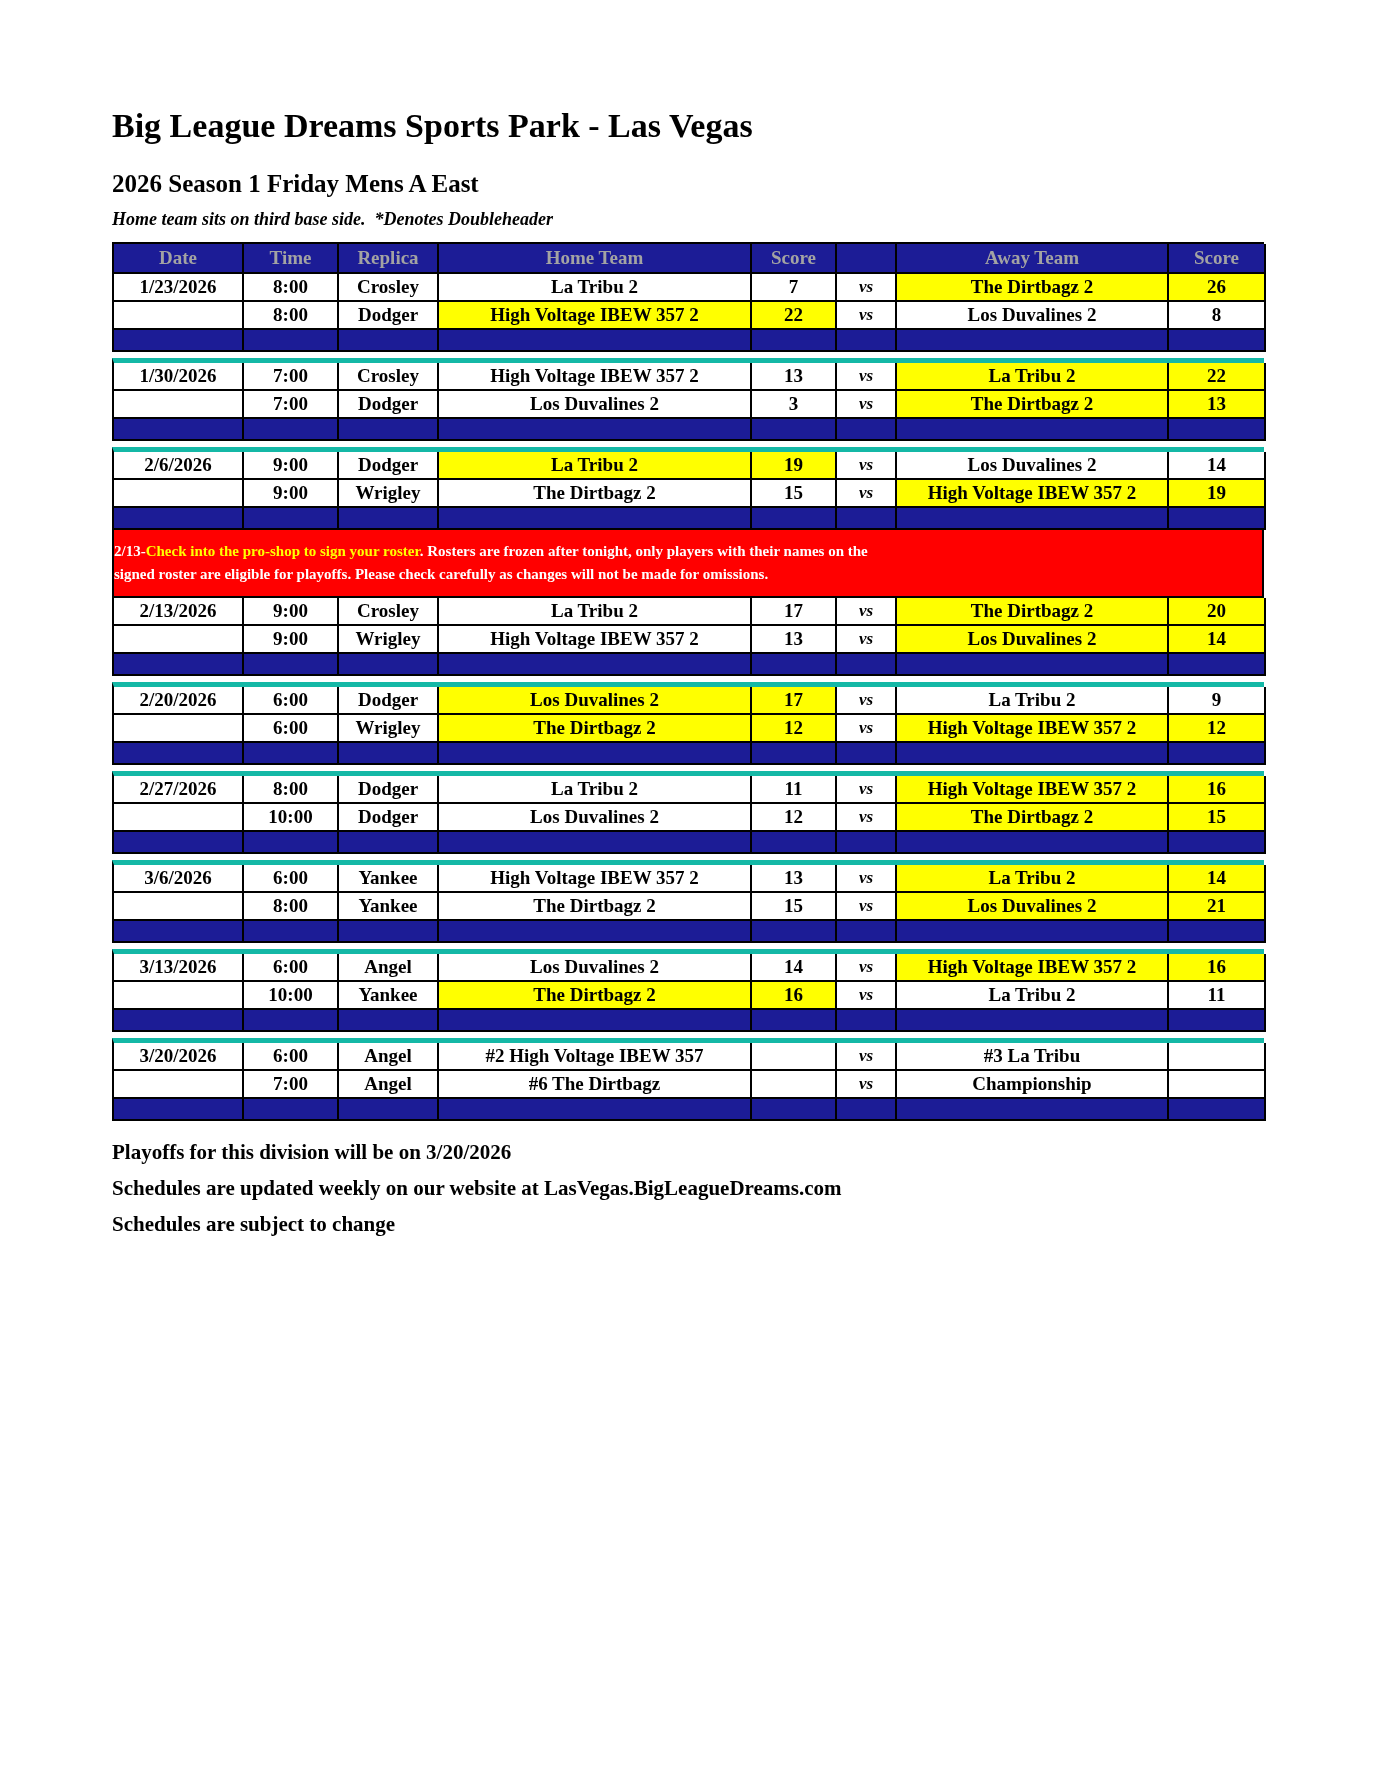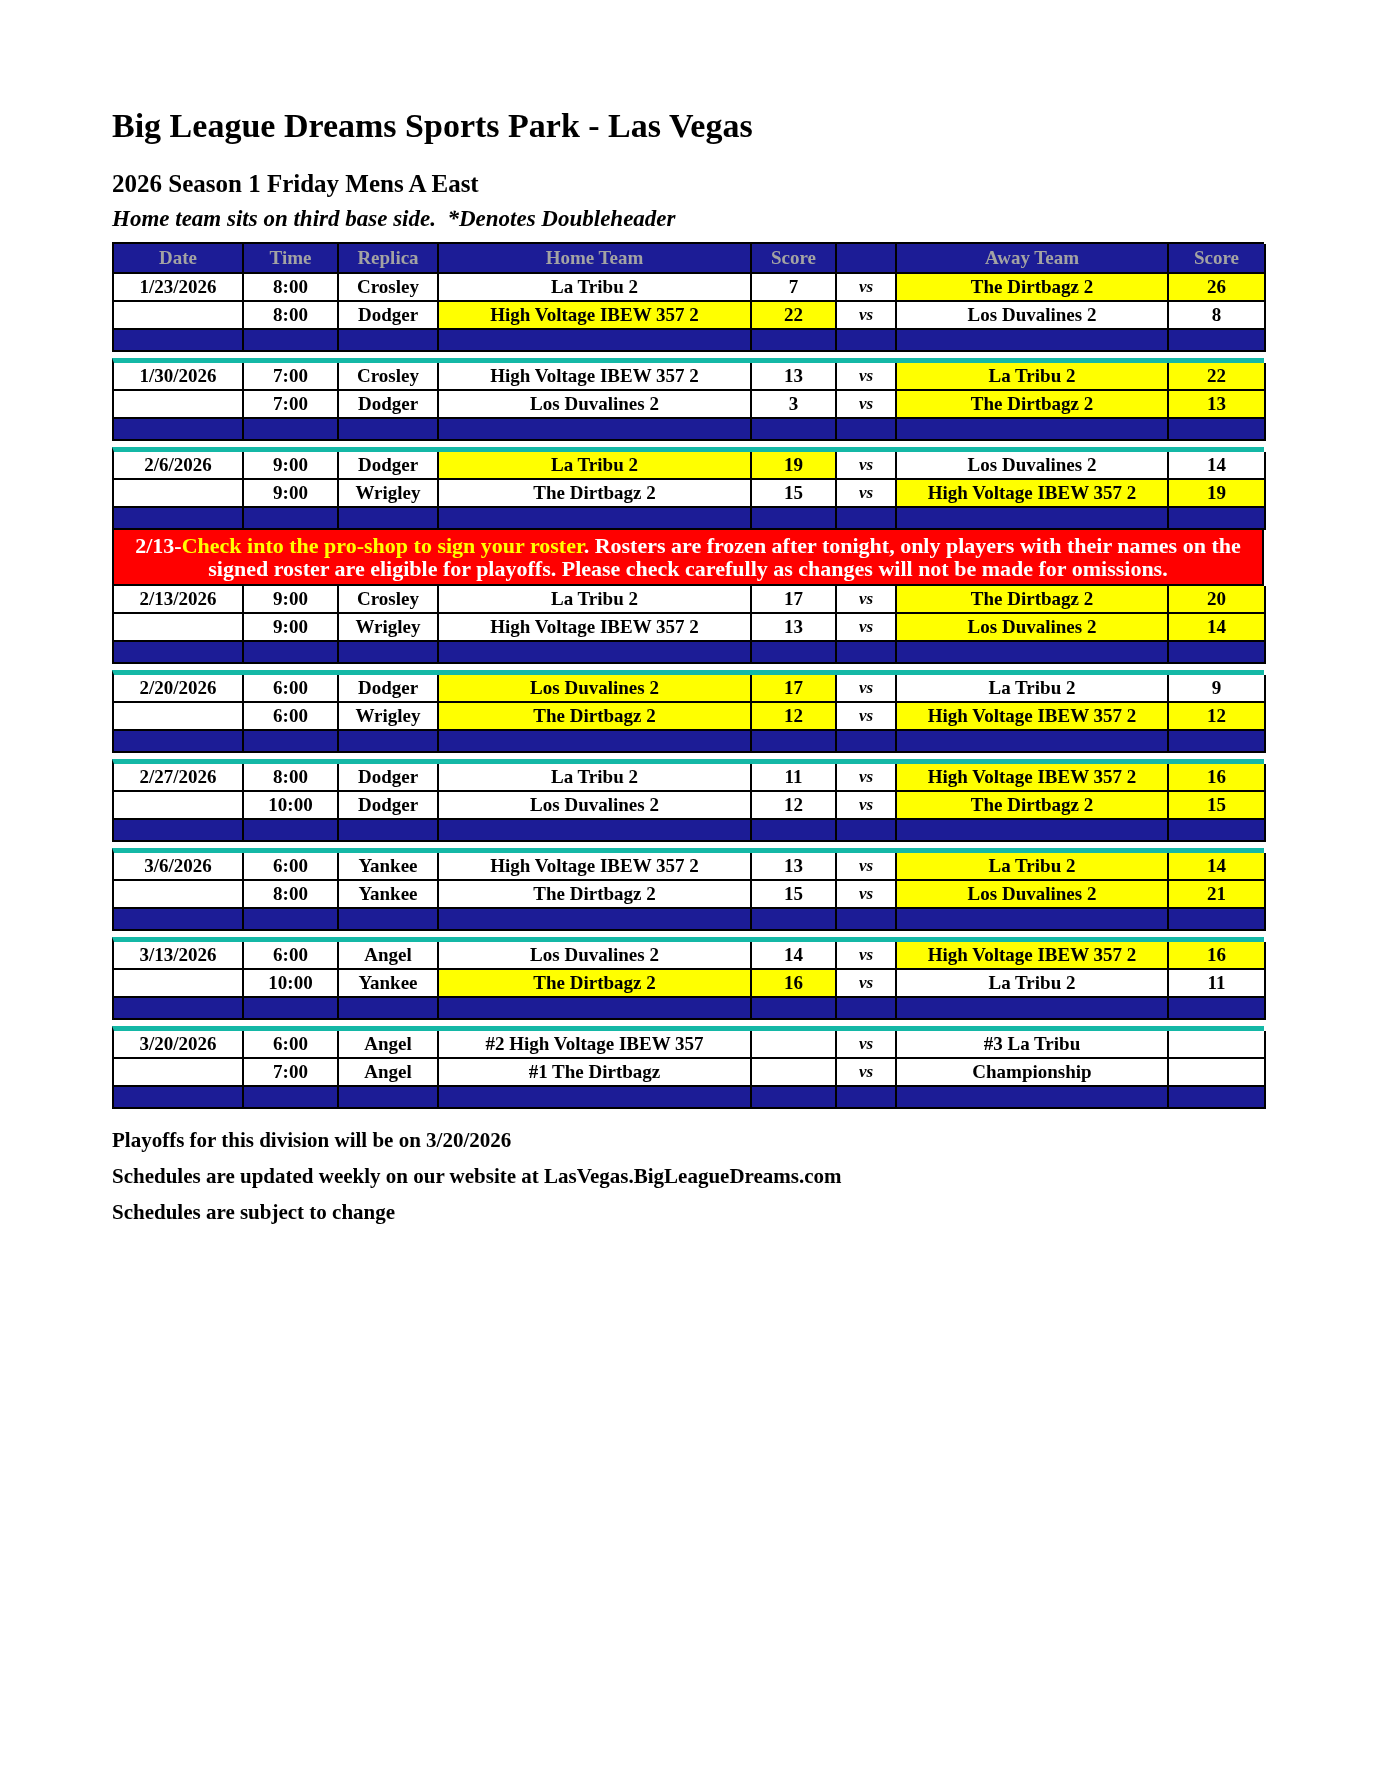--- a/index.html
+++ b/index.html
@@ -4,21 +4,21 @@
 <style>
   html,body { margin:0; padding:0; }
   body {
     width:1377px; min-height:1782px; background:#ffffff;
     font-family:"Liberation Serif","DejaVu Serif",serif;
     color:#000;
   }
   .header-block { width:1152px; margin:0 0 0 112px; padding-top:106px; text-align:left; }
   .page-title   { font-size:34px; font-weight:bold; line-height:40px; }
   .page-subtitle{ font-size:25px; font-weight:bold; line-height:30px; margin-top:23px; }
-  .page-tagline { font-size:23px; font-weight:bold; font-style:italic; line-height:22px; margin-top:9px; white-space:pre-wrap; }
+  .page-tagline { font-size:18px; font-weight:bold; font-style:italic; line-height:22px; margin-top:9px; white-space:pre-wrap; }
 
   .btable { width:1152px; margin:12px 0 0 112px; box-sizing:border-box; }
   .trow {
     display:grid;
     grid-template-columns:130px 95px 100px 313px 85px 60px 272px 97px;
     border-left:2px solid #000;
     box-sizing:border-box;
   }
   .trow.head { border-top:2px solid #000; }
   .trow.group-start { border-top:5px solid #14b8a6; }
@@ -32,22 +32,22 @@
   .trow.head > div { background:var(--navy); color:#a3a3a3; height:28px; line-height:28px; }
   .trow.sep  > div { background:var(--navy); height:20px; }
   .trow .vs  { font-style:italic; font-size:17px; }
   .trow .hl  { background:var(--yellow); }
   .gap { height:6px; }
 
   .banner-row {
     border-left:2px solid #000; border-right:2px solid #000; border-bottom:2px solid #000;
     box-sizing:border-box; width:100%;
     background:var(--red); color:#fff;
-    text-align:center; font-weight:bold; font-size:22px; line-height:23px;
-    padding:4px 0;
+    text-align:left; font-weight:bold; font-size:15px; line-height:23px;
+    padding:10px 0;
   }
   .banner-hl { color:var(--yellow); }
 
   .footer-block { margin:13px 12px 0 112px; font-weight:bold; font-size:21px; line-height:36px; }
 </style>
 </head>
 <body>
 
 <div class="header-block">
   <div class="page-title">Big League Dreams Sports Park - Las Vegas</div>
@@ -325,21 +325,21 @@
         <div class="team">#2 High Voltage IBEW 357</div>
         <div class="score"></div>
         <div class="vs">vs</div>
         <div class="team">#3 La Tribu</div>
         <div class="score"></div>
       </div>
       <div class="trow game">
         <div class="date"></div>
         <div class="time">7:00</div>
         <div class="repl">Angel</div>
-        <div class="team">#1 The Dirtbagz</div>
+        <div class="team">#6 The Dirtbagz</div>
         <div class="score"></div>
         <div class="vs">vs</div>
         <div class="team">Championship</div>
         <div class="score"></div>
       </div>
       <div class="trow sep">
         <div class=""></div>
         <div class=""></div>
         <div class=""></div>
         <div class=""></div>

